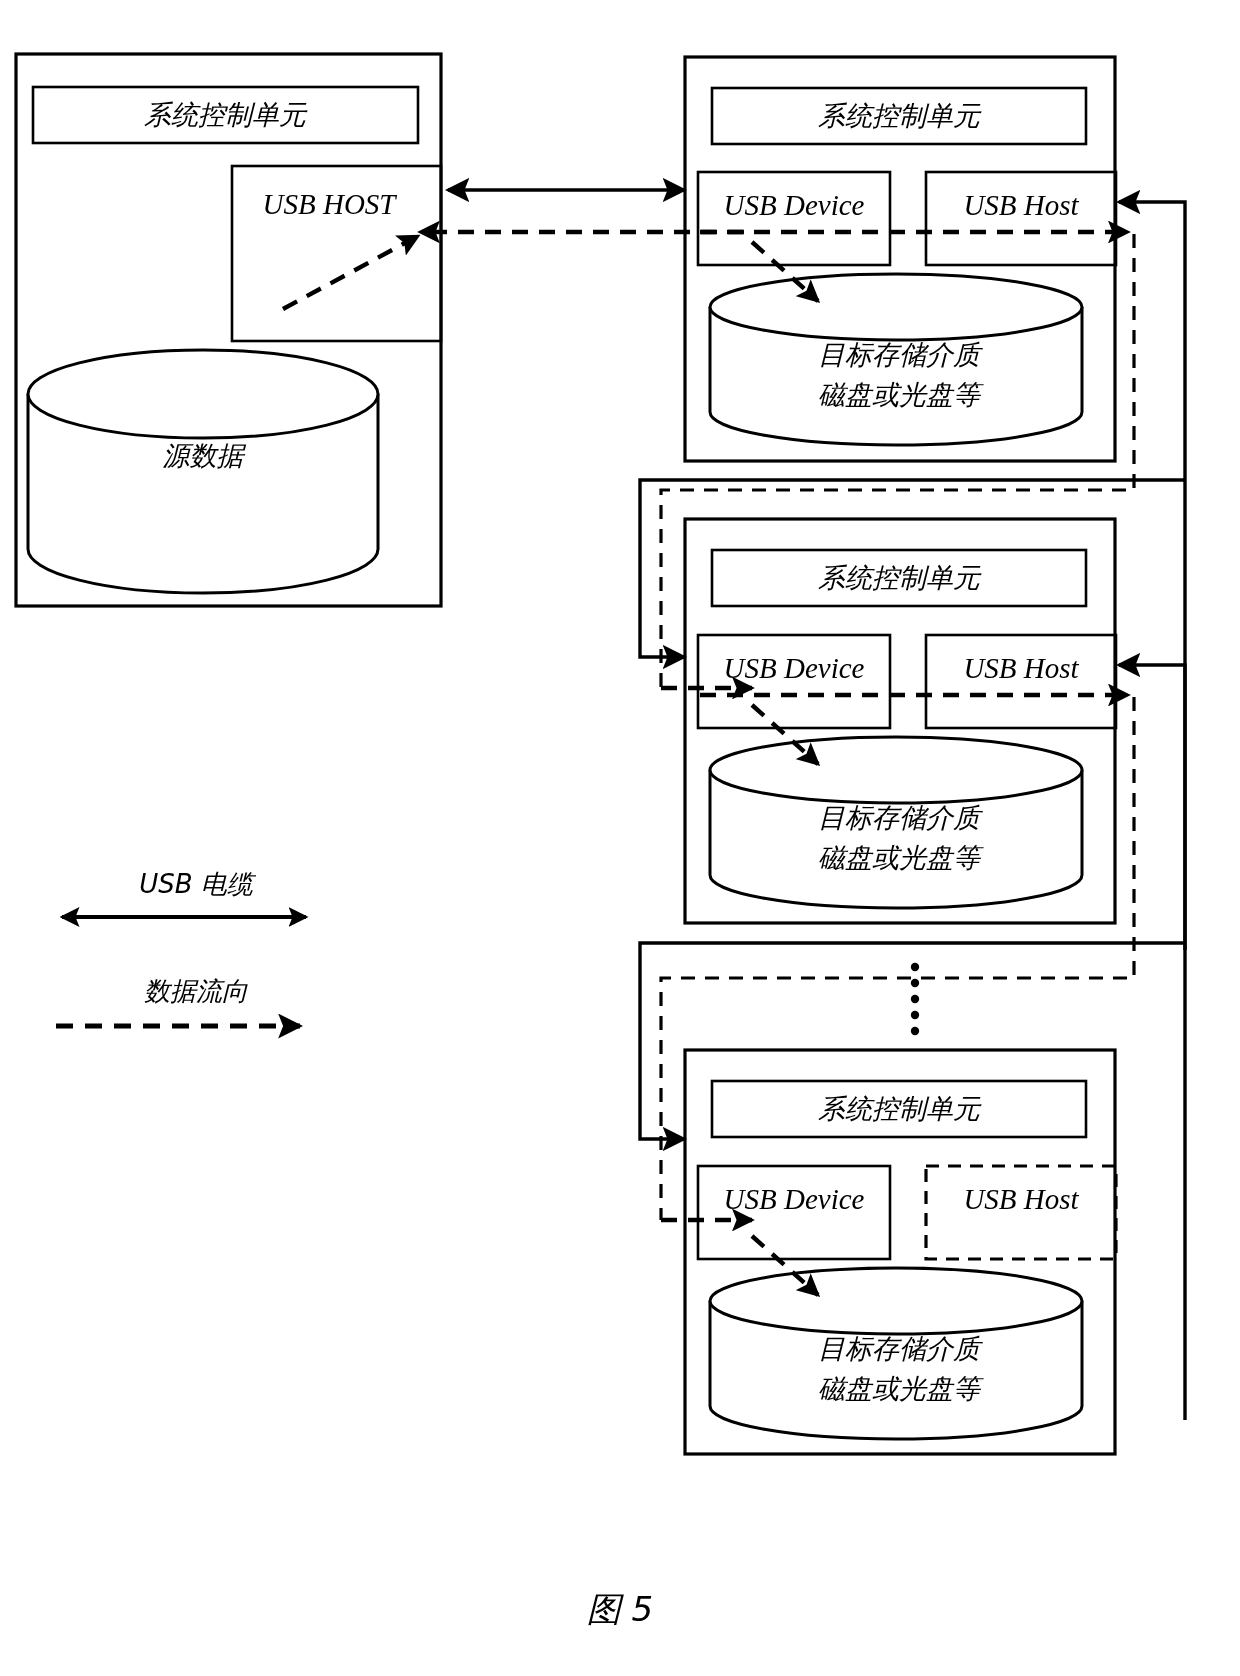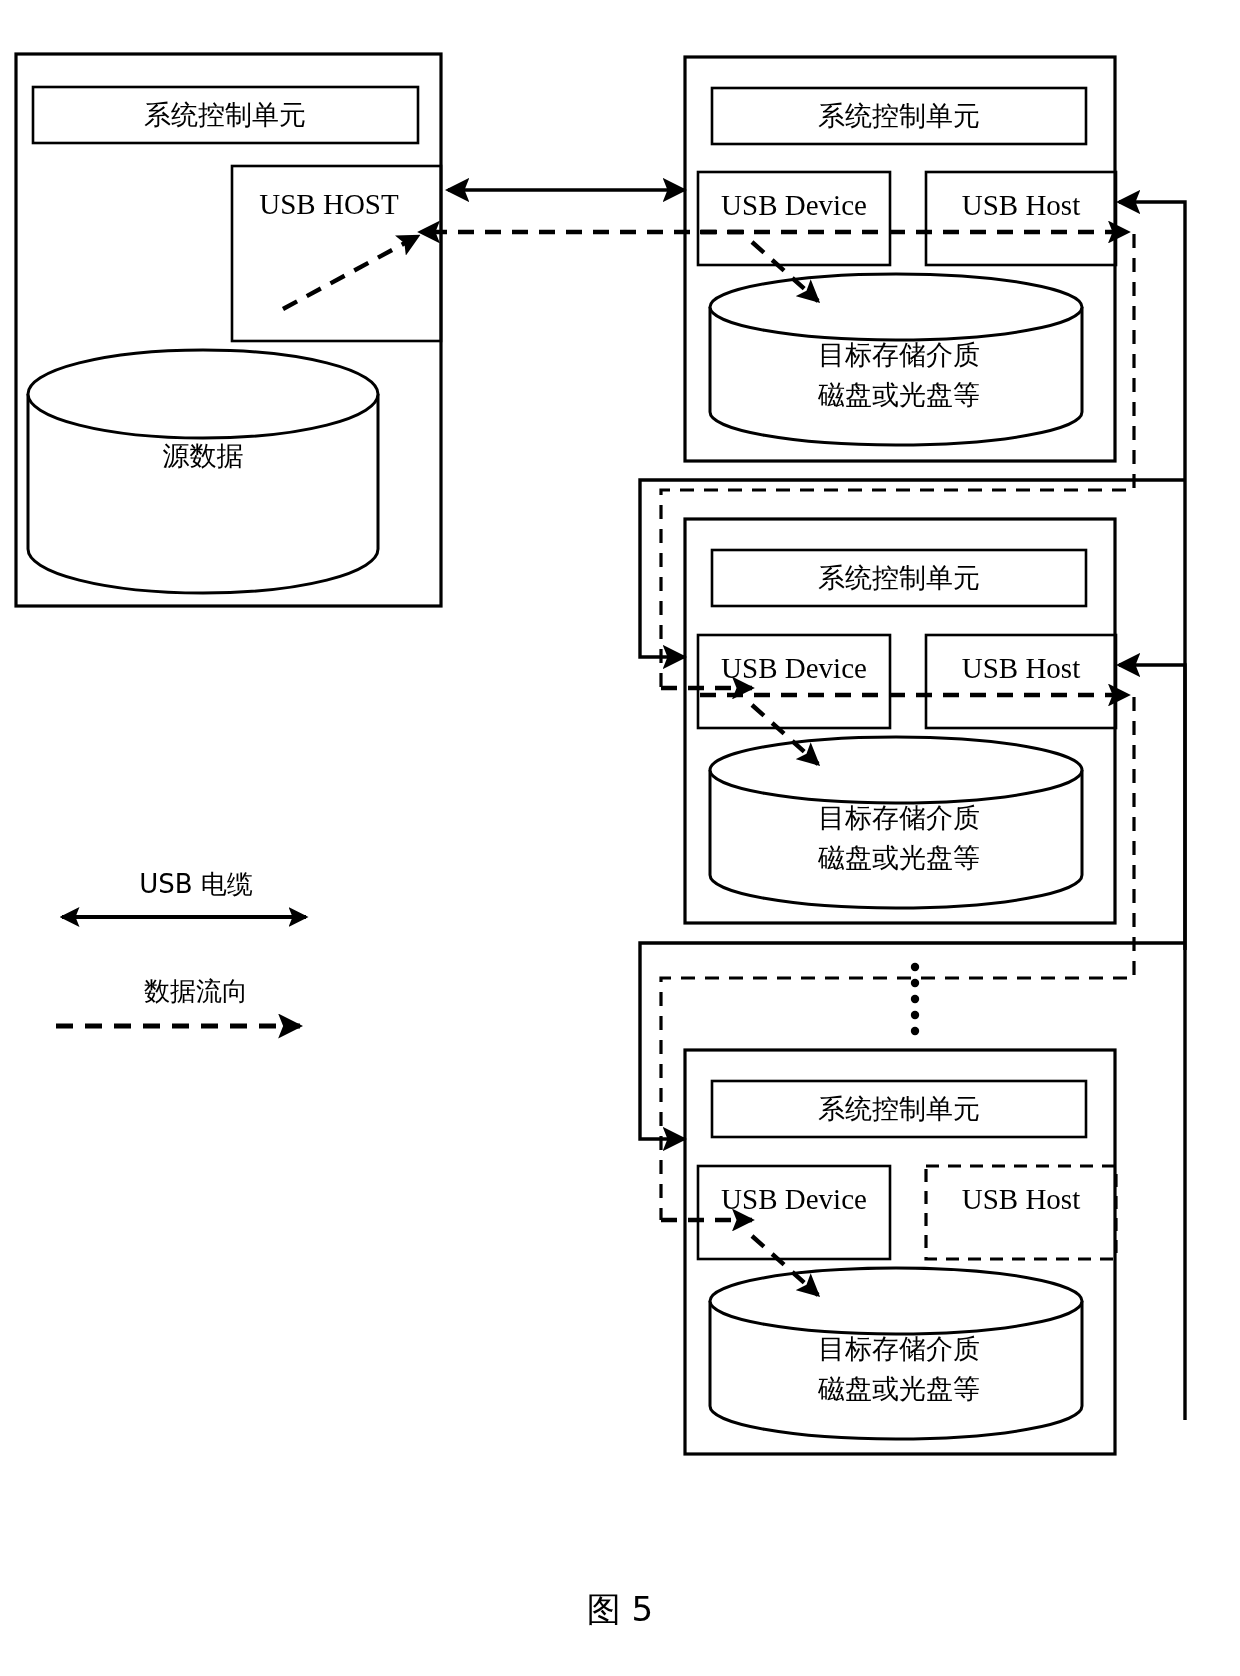--- a/index.html
+++ b/index.html
@@ -14,20 +14,21 @@
     color: #000000;
     position: relative;
     overflow: hidden;
   }
   #figure-root {
     position: absolute;
     left: 0;
     top: 0;
     width: 1240px;
     height: 1676px;
+    font-style: italic;
   }
   svg {
     display: block;
   }
   .box-line {
     fill: none;
     stroke: #000000;
     stroke-width: 3.2;
   }
   .box-line-thin {

